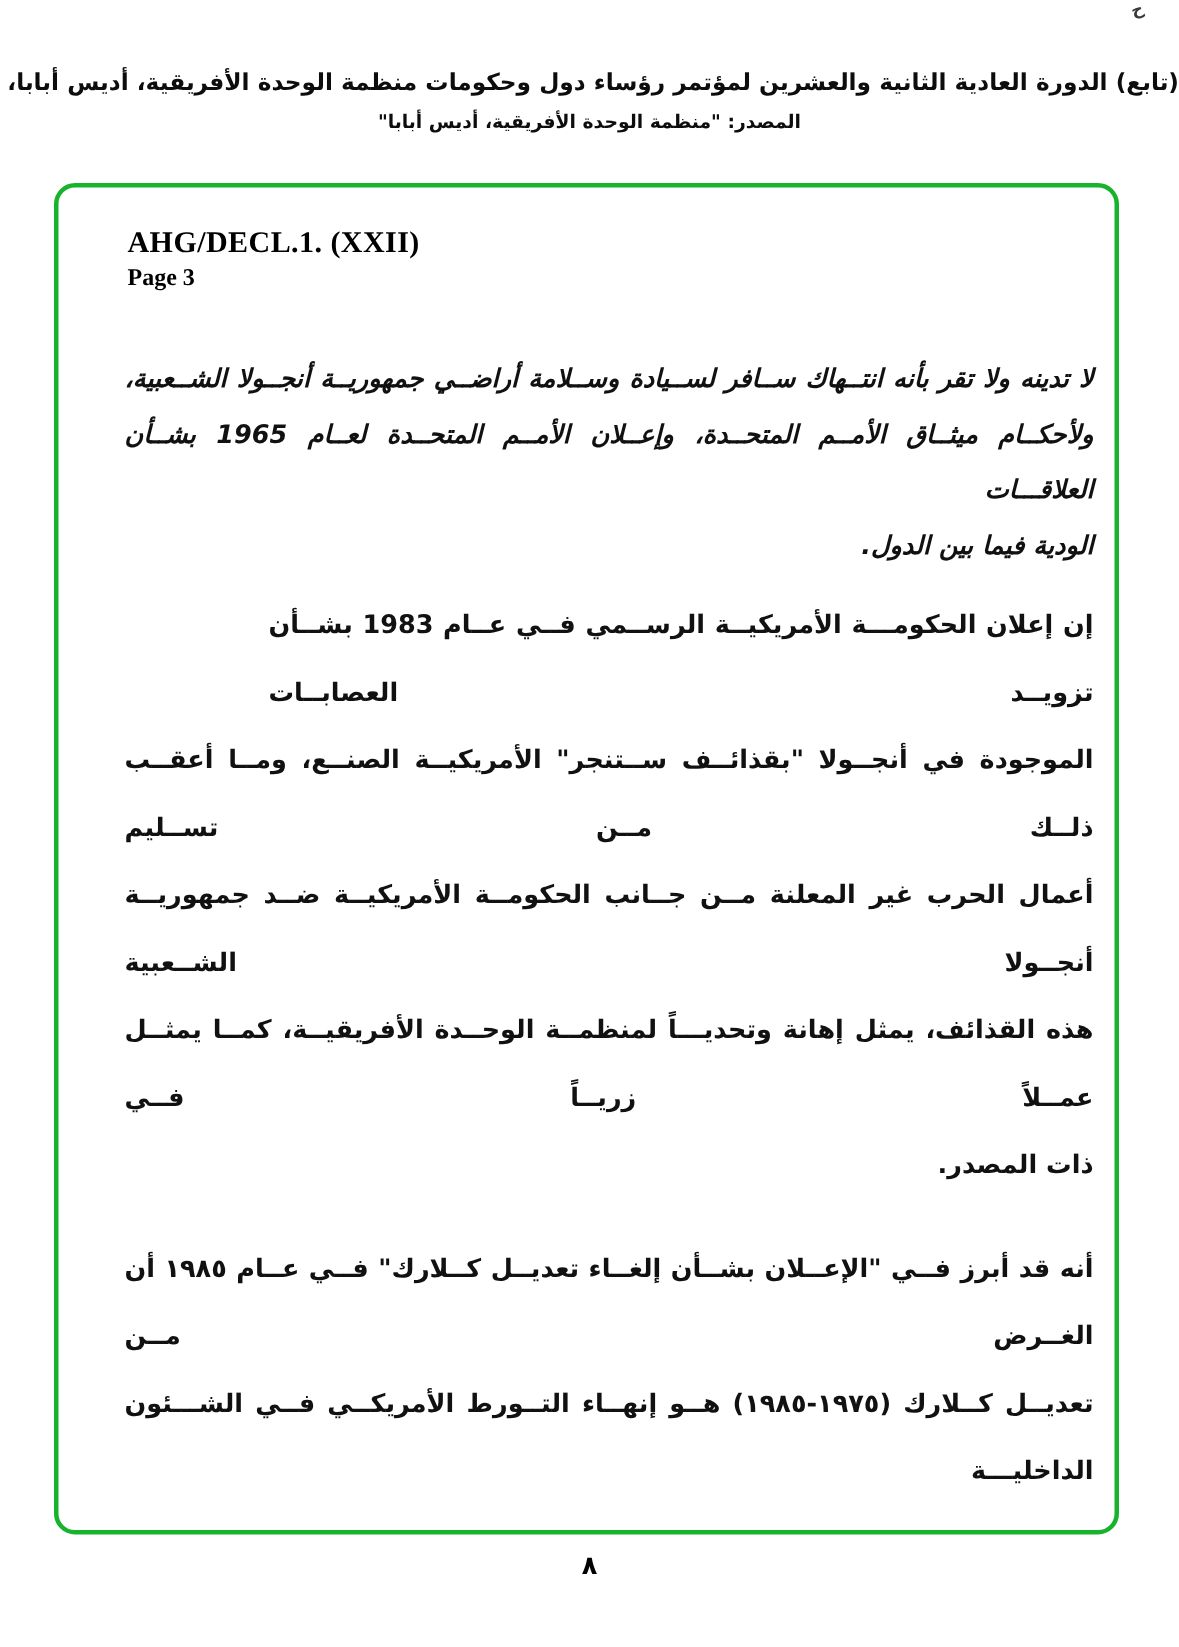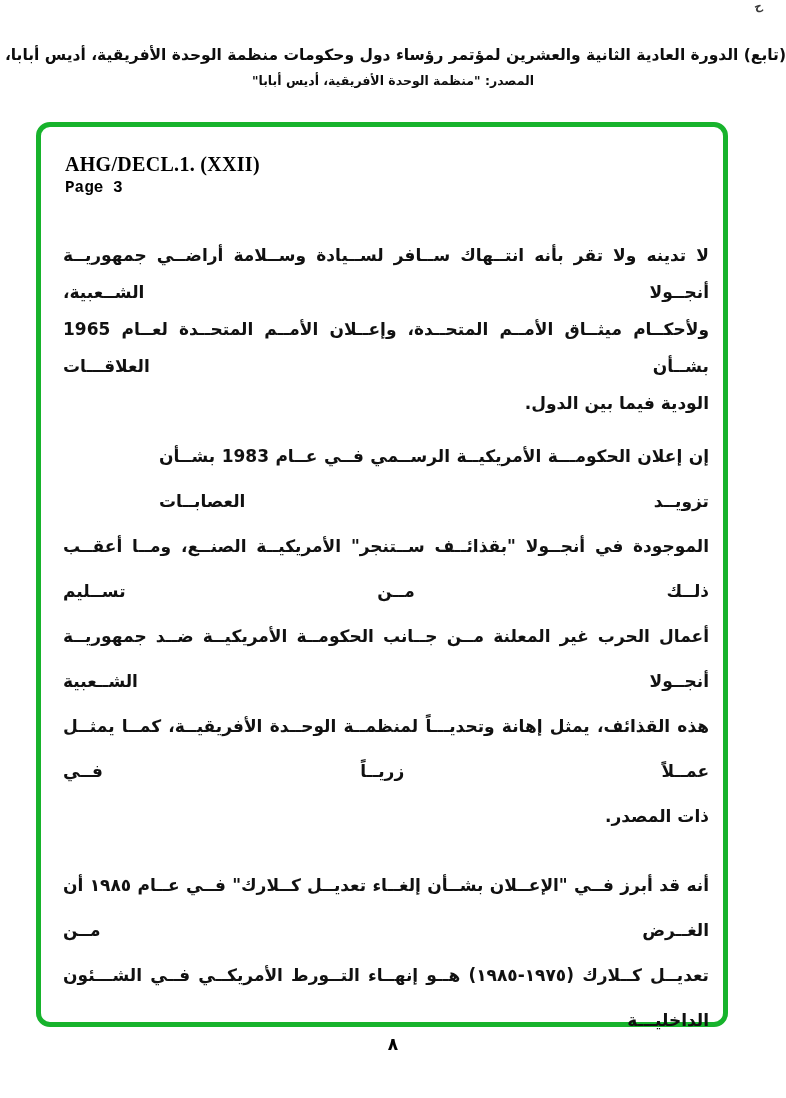--- a/index.html
+++ b/index.html
@@ -18,35 +18,35 @@
   }
   .page-header .h-line1{
     font-size:15.5px;font-weight:bold;letter-spacing:0px;white-space:nowrap;
   }
   .page-header .h-line2{
     margin-top:9px;font-size:12.5px;font-weight:bold;
   }
   
   .doc-box{
     position:absolute;left:36px;top:122px;width:682px;height:895px;
-    border:5px solid #a16207;border-radius:14px;background:#ffffff;
+    border:3px solid #a16207;border-radius:14px;background:#ffffff;padding-left:22px;
   }
   .doc-ref{
     margin:26px 0 0 24px;direction:ltr;text-align:left;
     font-family:"Liberation Serif","DejaVu Serif",serif;color:#000;
   }
   .doc-ref .ref-code{font-size:20px;font-weight:bold;letter-spacing:0.3px;}
-  .doc-ref .ref-page{font-size:16px;font-weight:bold;margin-top:3px;font-family:Liberation Mono, monospace;}
+  .doc-ref .ref-page{font-size:16px;font-weight:bold;margin-top:3px;}
   
   .doc-body{
     margin:40px 14px 0 22px;direction:rtl;
     font-size:17px;font-weight:bold;color:#111;
   }
   .para{margin:0;}
-  .para-1{line-height:37px;}
+  .para-1{line-height:37px;font-style:italic;}
   .para-2{margin-top:12px;line-height:45px;}
   .para-3{margin-top:24px;line-height:45px;}
   .tline{text-align:justify;}
   .tline.justify{text-align-last:justify;}
   .tline.short{text-align-last:justify;padding-left:96px;}
   .tline.right{text-align:left;text-align-last:right;}
   
   .page-number{
     position:absolute;top:1034px;left:0;width:786px;text-align:center;
     font-size:17px;font-weight:bold;color:#000;

